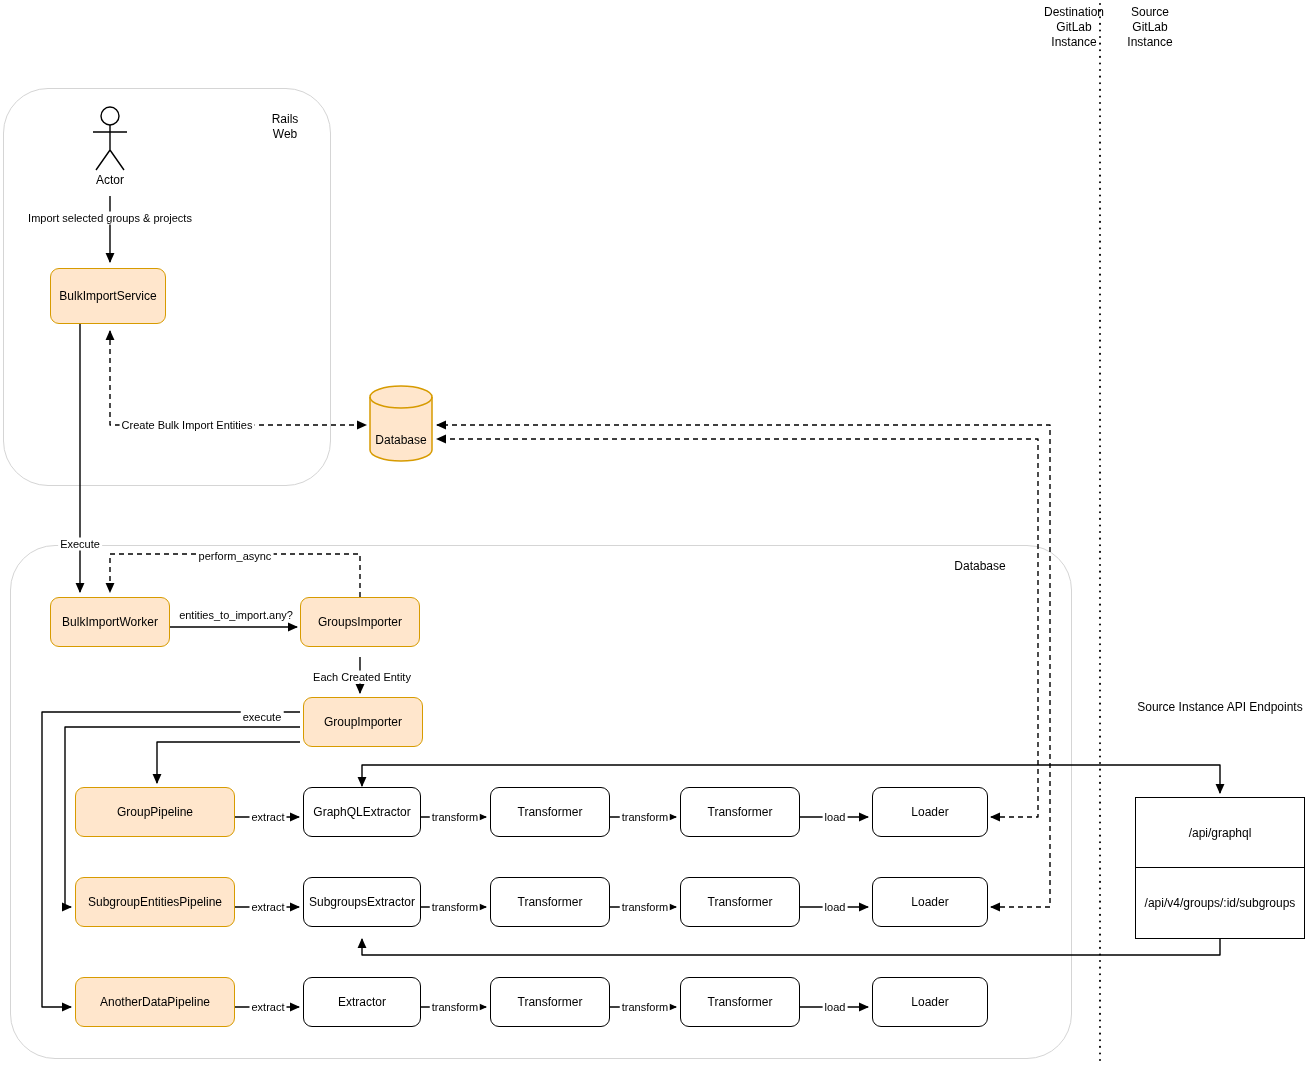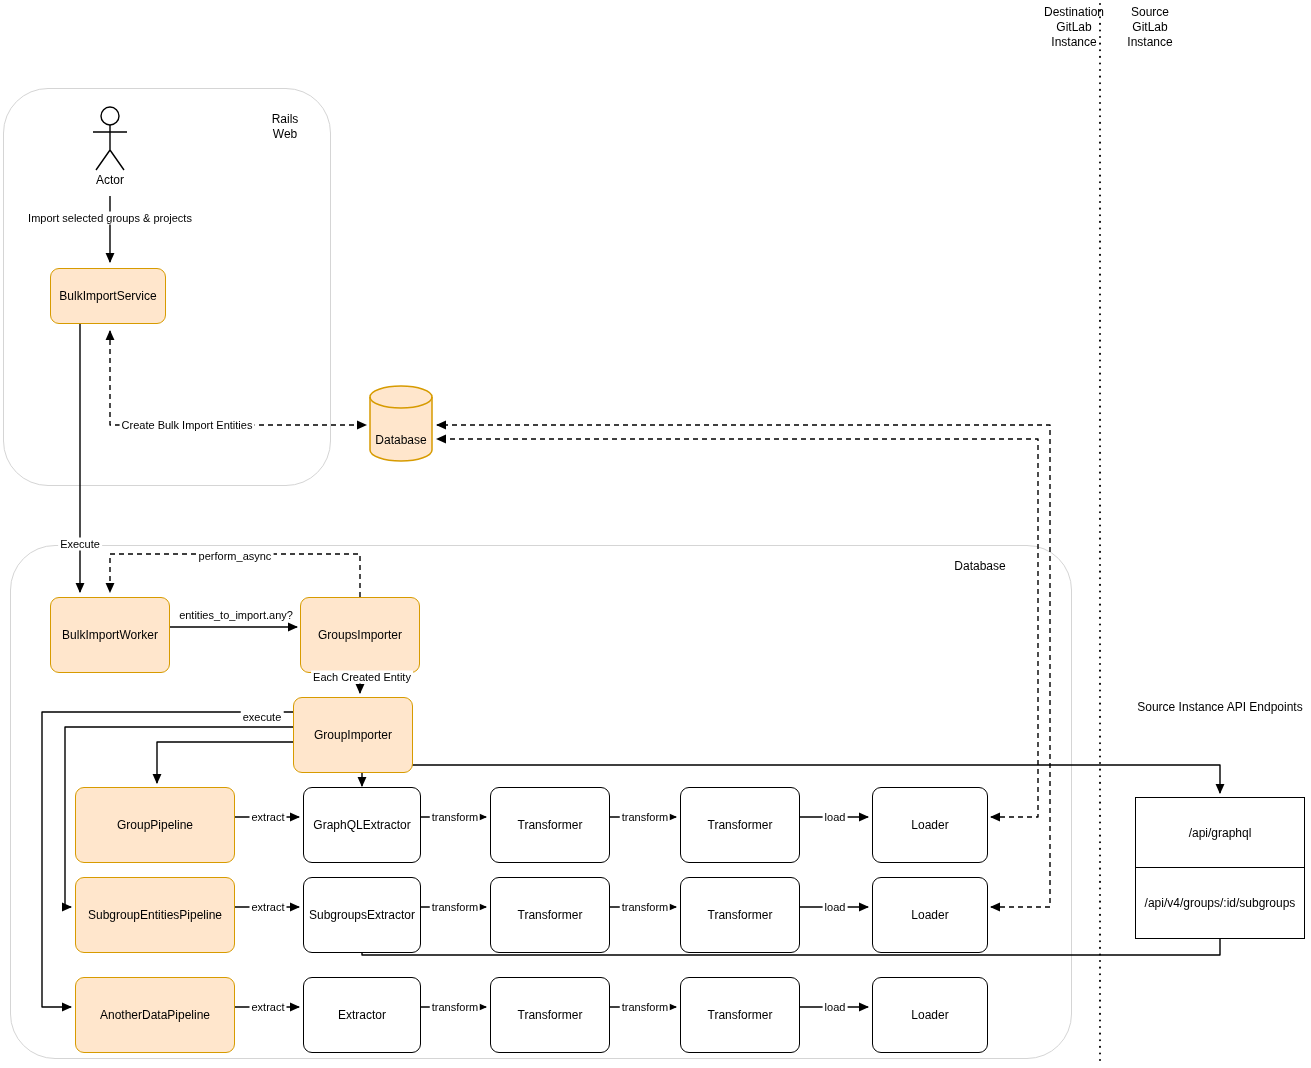--- a/index.html
+++ b/index.html
@@ -1,18 +1,18 @@
 <!DOCTYPE html>
 <html><head>
 <meta charset="utf-8">
 <style>
   html,body{margin:0;padding:0;background:#ffffff;}
   body{position:relative;width:1311px;height:1068px;font-family:"Liberation Sans",sans-serif;color:#000;overflow:hidden;}
   .container{position:absolute;border:1px solid #d5d5d5;border-radius:45px;background:transparent;}
-  .node{position:absolute;display:flex;align-items:center;justify-content:center;font-size:12px;text-align:center;box-sizing:border-box;height:76px;background:#fff;}
+  .node{position:absolute;display:flex;align-items:center;justify-content:center;font-size:12px;text-align:center;box-sizing:border-box;height:50px;background:#fff;}
   .orange{background:#FFE6CC;border:1.5px solid #D79B00;border-radius:9px;}
   .white{border:1.3px solid #000;border-radius:9px;}
   .sharp{border:1.3px solid #000;border-radius:0;height:72px;}
   .elabel{position:absolute;transform:translate(-50%,-50%);background:#fff;font-size:11px;white-space:nowrap;padding:0 2px;line-height:13px;}
   .plain{position:absolute;font-size:12px;text-align:center;white-space:pre-line;line-height:15px;}
   svg{position:absolute;left:0;top:0;}
 </style>
 </head>
 <body>
 
@@ -89,21 +89,21 @@
 
 <div class="plain" style="left:255px;top:112px;width:60px">Rails
 Web</div>
 <div class="plain" style="left:945px;top:559px;width:70px">Database</div>
 
 <div class="plain" style="left:80px;top:173px;width:60px">Actor</div>
 <div class="node orange" style="left:50px;top:268px;width:116px;height:56px">BulkImportService</div>
 <div class="plain" style="left:366px;top:433px;width:70px">Database</div>
 <div class="node orange" style="left:50px;top:597px;width:120px">BulkImportWorker</div>
 <div class="node orange" style="left:300px;top:597px;width:120px">GroupsImporter</div>
-<div class="node orange" style="left:293px;top:697px;width:120px">GroupImporter</div>
+<div class="node orange" style="left:303px;top:697px;width:120px">GroupImporter</div>
 
 <div class="node orange" style="left:75px;top:787px;width:160px">GroupPipeline</div>
 <div class="node white" style="left:303px;top:787px;width:118px">GraphQLExtractor</div>
 <div class="node white" style="left:490px;top:787px;width:120px">Transformer</div>
 <div class="node white" style="left:680px;top:787px;width:120px">Transformer</div>
 <div class="node white" style="left:872px;top:787px;width:116px">Loader</div>
 
 <div class="node orange" style="left:75px;top:877px;width:160px">SubgroupEntitiesPipeline</div>
 <div class="node white" style="left:303px;top:877px;width:118px">SubgroupsExtractor</div>
 <div class="node white" style="left:490px;top:877px;width:120px">Transformer</div>

